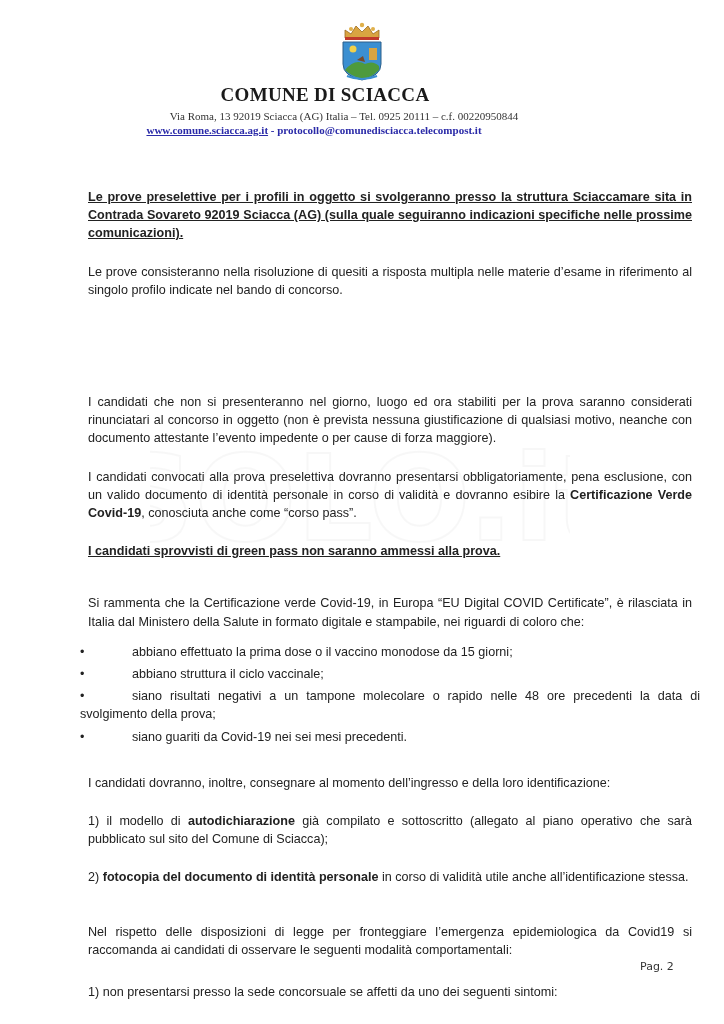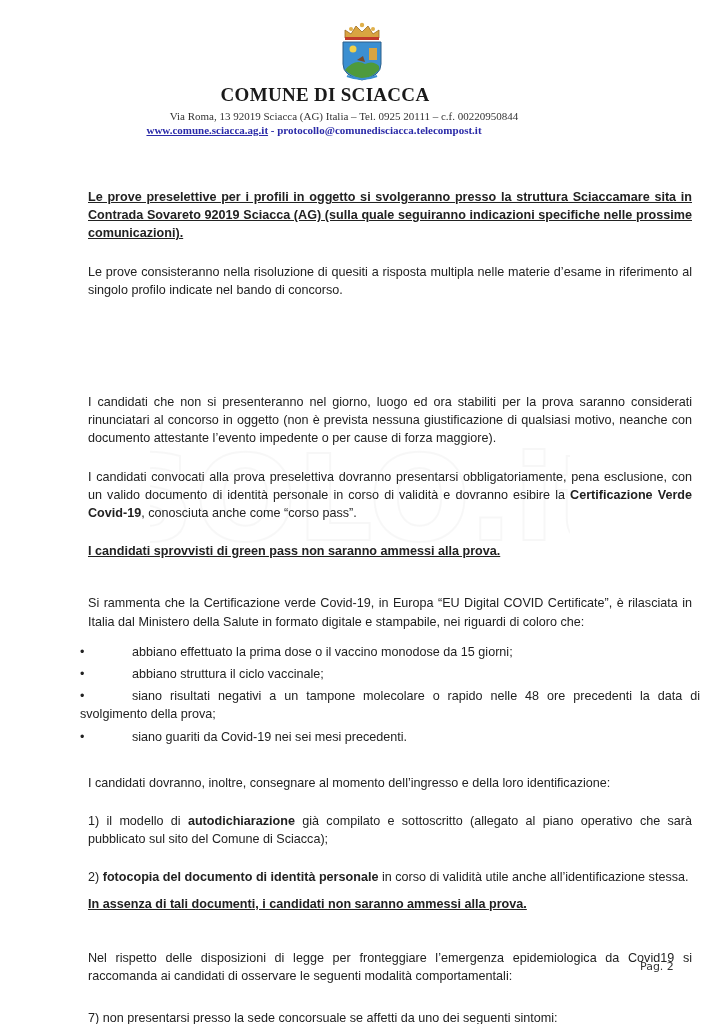--- a/index.html
+++ b/index.html
@@ -87,22 +87,21 @@
       <span class="dot">•</span>
       <div class="first">siano guariti da Covid-19 nei sei mesi precedenti.</div>
     </div>
 
   <div style="height:20px"></div>
   <p class="p">I candidati dovranno, inoltre, consegnare al momento dell’ingresso e della loro identificazione:</p>
   <div class="gap-s"></div>
   <p class="p"><span>1) il modello di </span><span class="bold">autodichiarazione</span><span> già compilato e sottoscritto (allegato al piano operativo che sarà pubblicato sul sito del Comune di Sciacca);</span></p>
   <div class="gap-s"></div>
   <p class="p"><span>2) </span><span class="bold">fotocopia del documento di identità personale</span><span> in corso di validità utile anche all’identificazione stessa.</span></p>
-  <p class="p bu">In assenza di tali documenti, i candidati non saranno ammessi alla prova.</p>
 
   <div style="height:20px"></div>
   <p class="p">Nel rispetto delle disposizioni di legge per fronteggiare l’emergenza epidemiologica da Covid19 si raccomanda ai candidati di osservare le seguenti modalità comportamentali:</p>
   <div class="gap-s"></div>
   <div class="gap-s"></div>
-  <p class="p">7) non presentarsi presso la sede concorsuale se affetti da uno dei seguenti sintomi:</p>
+  <p class="p">1) non presentarsi presso la sede concorsuale se affetti da uno dei seguenti sintomi:</p>
 </div>
 
 <div class="footer">Pag. 2</div>
 
 </body></html>

